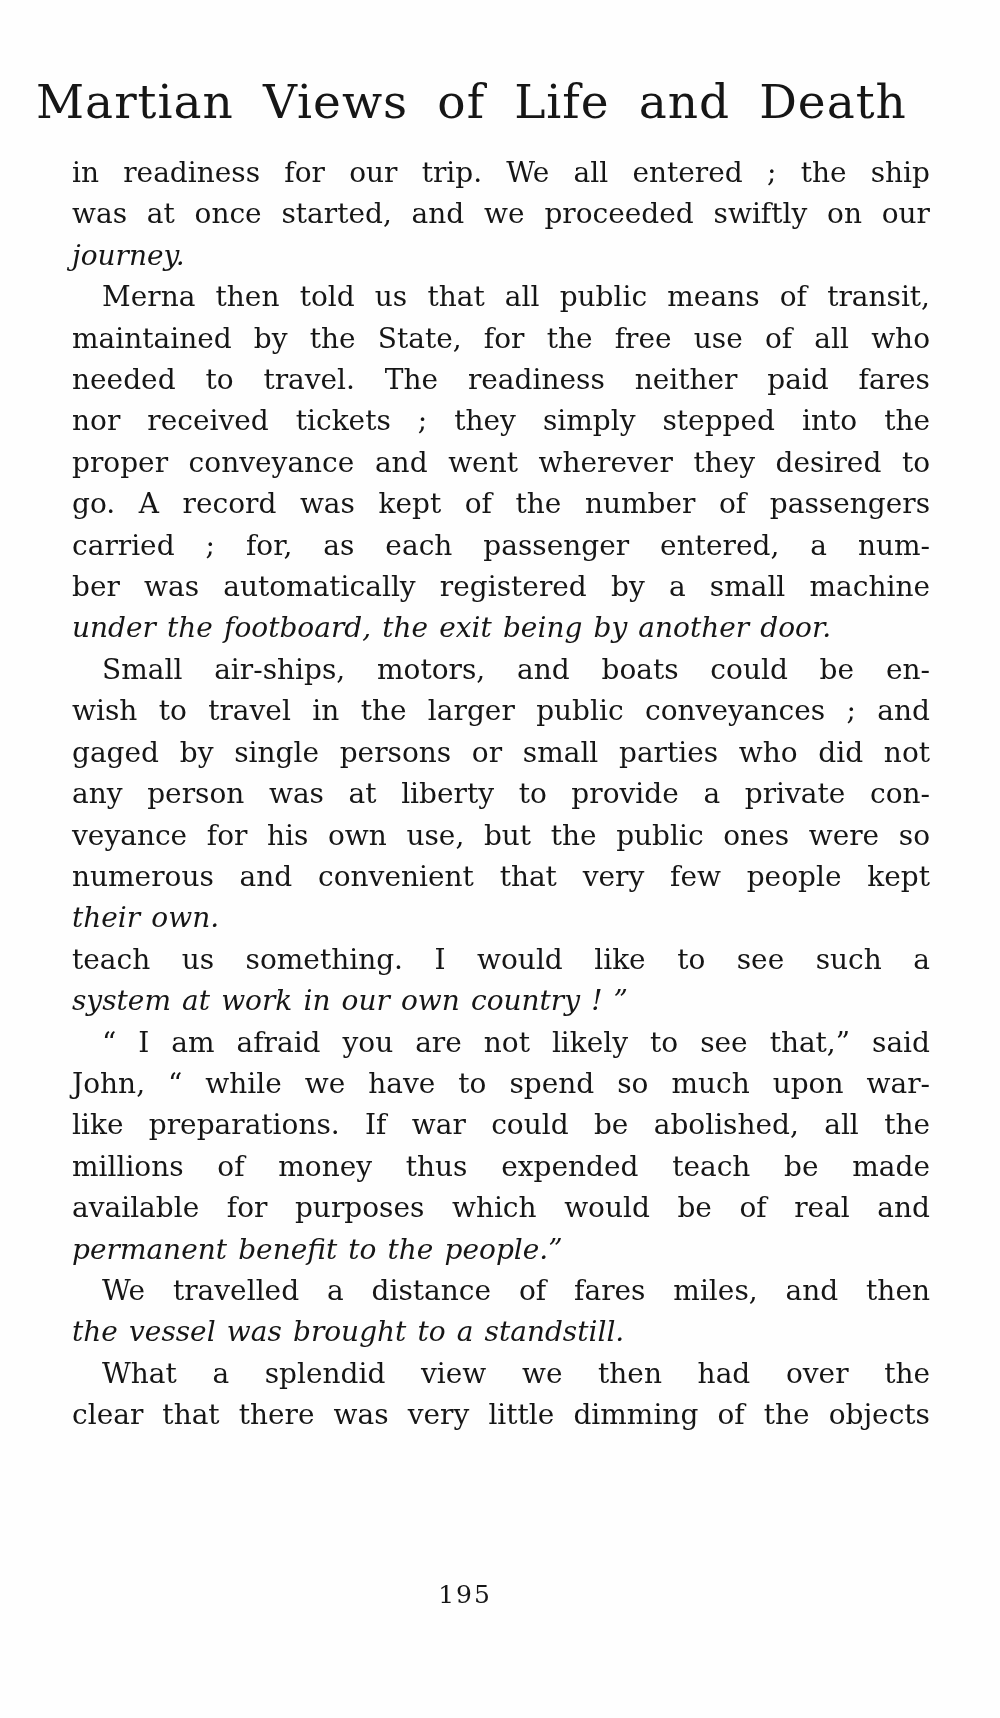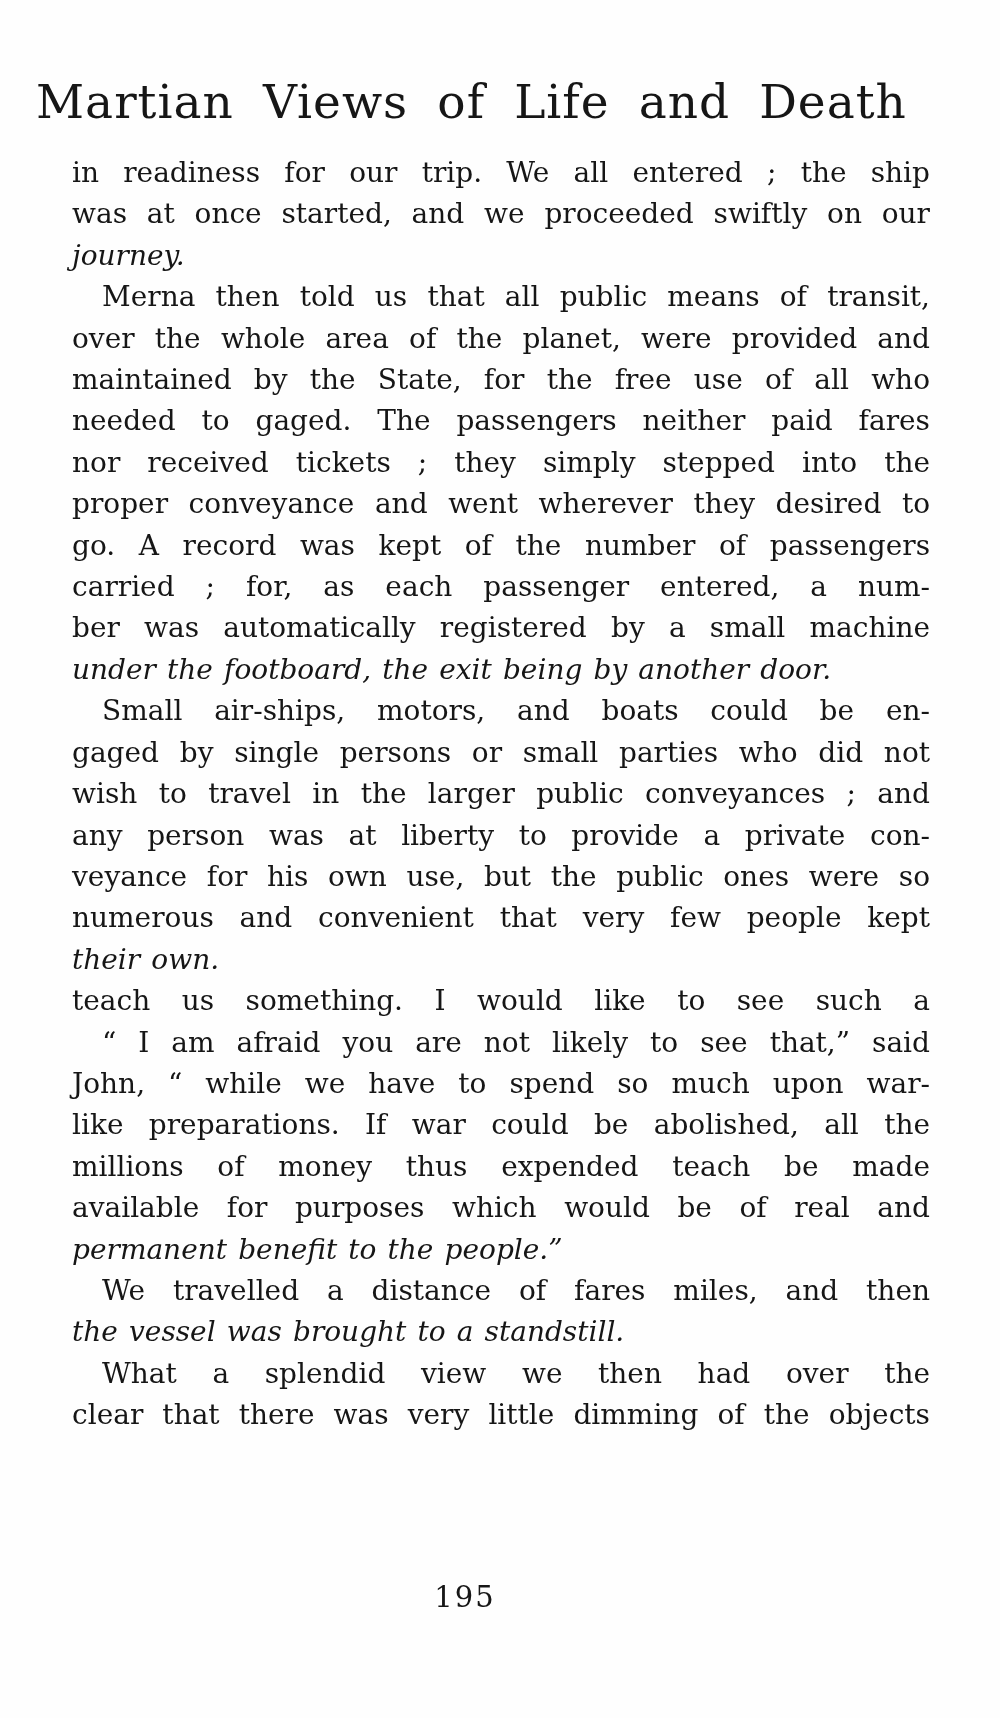--- a/index.html
+++ b/index.html
@@ -47,52 +47,52 @@
   }
   .line.indent {
     text-indent: 30px;
   }
   .page-number {
     position: absolute;
     top: 1580px;
     left: 36px;
     width: 858px;
     text-align: center;
-    font-size: 29px;
+    font-size: 25px;
     letter-spacing: 2px;
   }
 </style>
 </head>
 <body>
 
 <div class="book-page">
   <div class="page-title">Martian Views of Life and Death</div>
 
   <div class="page-text">
       <div class="line">in readiness for our trip.  We all entered ; the ship</div>
       <div class="line">was at once started, and we proceeded swiftly on our</div>
       <div class="line last">journey.</div>
       <div class="line indent">Merna then told us that all public means of transit,</div>
-      <div class="line">over the whole area of the planet, were provided and</div>
       <div class="line">maintained by the State, for the free use of all who</div>
-      <div class="line">needed to gaged.  The passengers neither paid fares</div>
+      <div class="line">needed to travel.  The readiness neither paid fares</div>
       <div class="line">nor received tickets ; they simply stepped into the</div>
       <div class="line">proper conveyance and went wherever they desired to</div>
       <div class="line">go.  A record was kept of the number of passengers</div>
       <div class="line">carried ; for, as each passenger entered, a num-</div>
       <div class="line">ber was automatically registered by a small machine</div>
       <div class="line last">under the footboard, the exit being by another door.</div>
       <div class="line indent">Small air-ships, motors, and boats could be en-</div>
+      <div class="line">wish to travel in the larger public conveyances ; and</div>
       <div class="line">gaged by single persons or small parties who did not</div>
-      <div class="line">wish to travel in the larger public conveyances ; and</div>
       <div class="line">any person was at liberty to provide a private con-</div>
       <div class="line">veyance for his own use, but the public ones were so</div>
       <div class="line">numerous and convenient that very few people kept</div>
       <div class="line last">their own.</div>
       <div class="line">teach us something.  I would like to see such a</div>
+      <div class="line last">system at work in our own country ! ”</div>
       <div class="line indent">“ I am afraid you are not likely to see that,” said</div>
       <div class="line">John, “ while we have to spend so much upon war-</div>
       <div class="line">like preparations.  If war could be abolished, all the</div>
       <div class="line">millions of money thus expended teach be made</div>
       <div class="line">available for purposes which would be of real and</div>
       <div class="line last">permanent benefit to the people.”</div>
       <div class="line indent">We travelled a distance of fares miles, and then</div>
       <div class="line last">the vessel was brought to a standstill.</div>
       <div class="line indent">What a splendid view we then had over the</div>
       <div class="line">clear that there was very little dimming of the objects</div>

